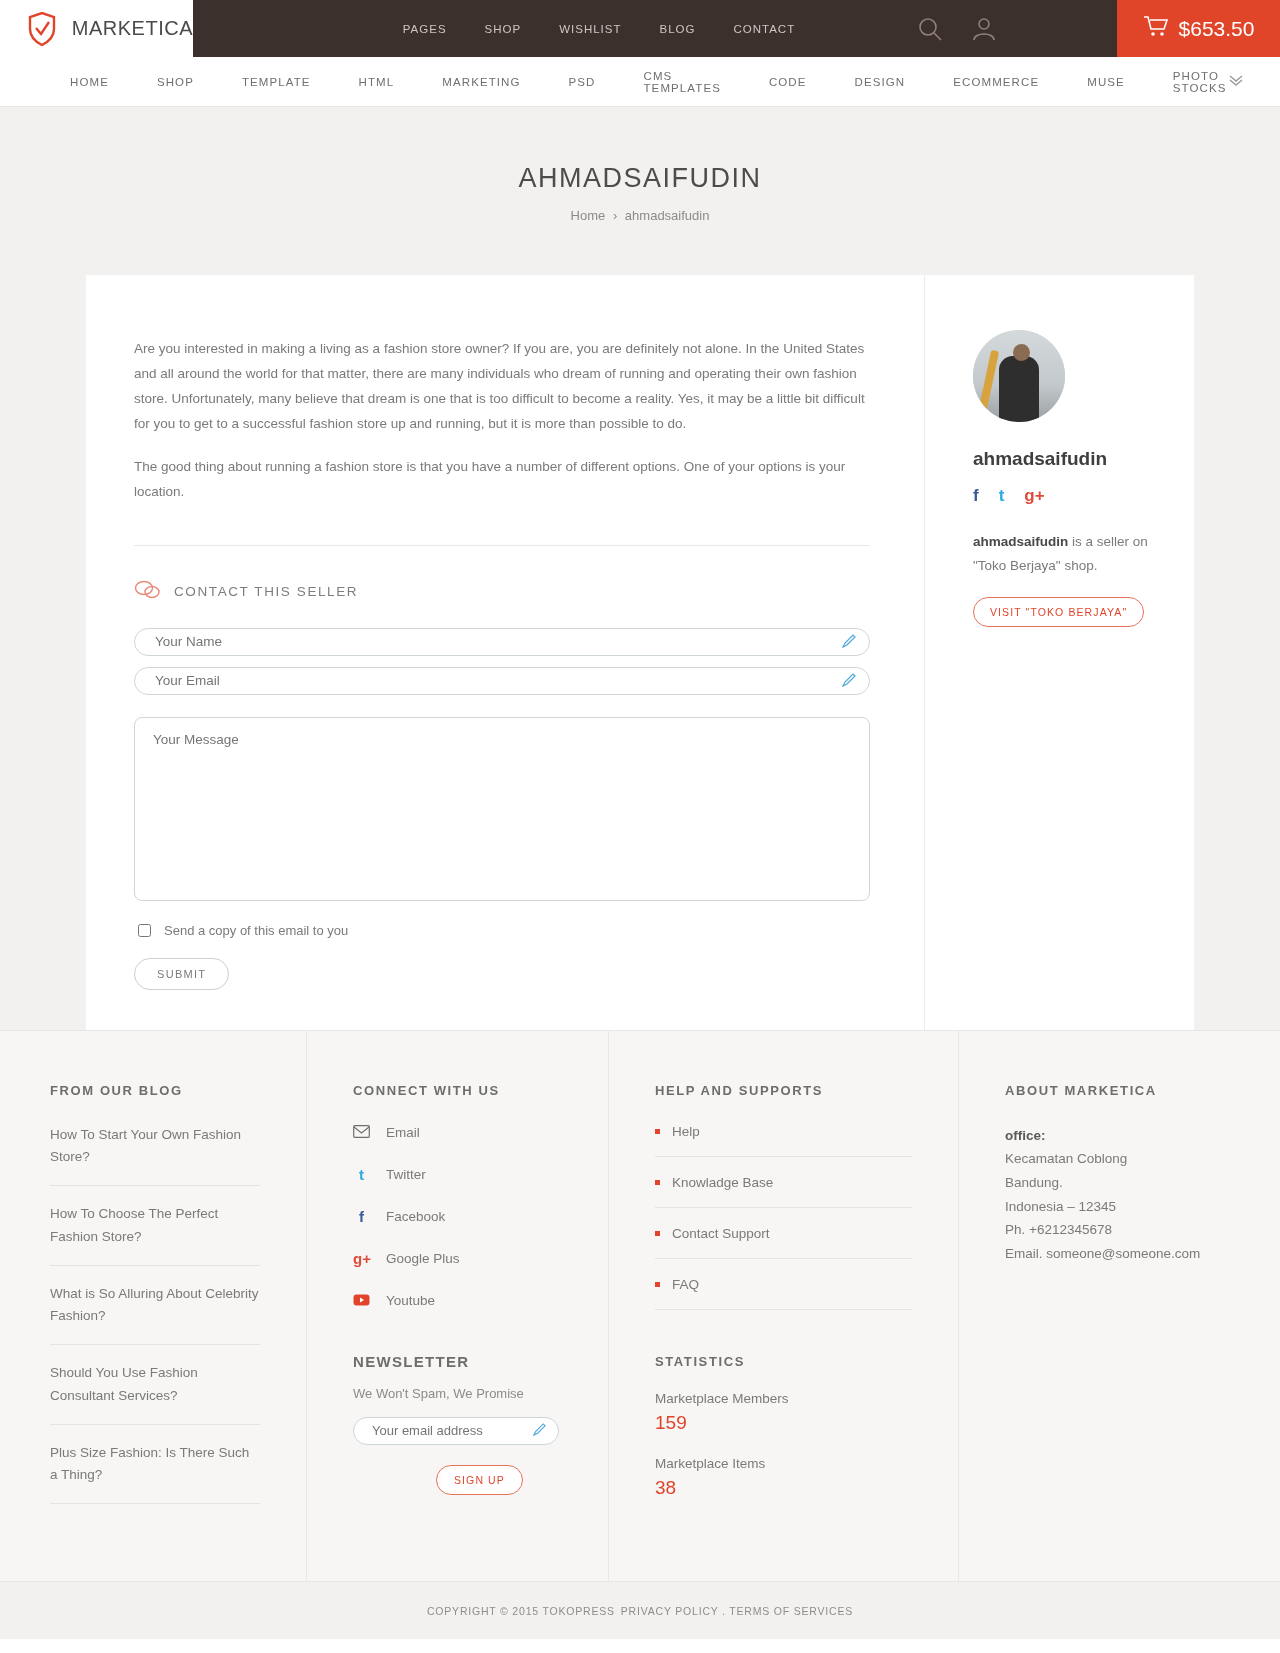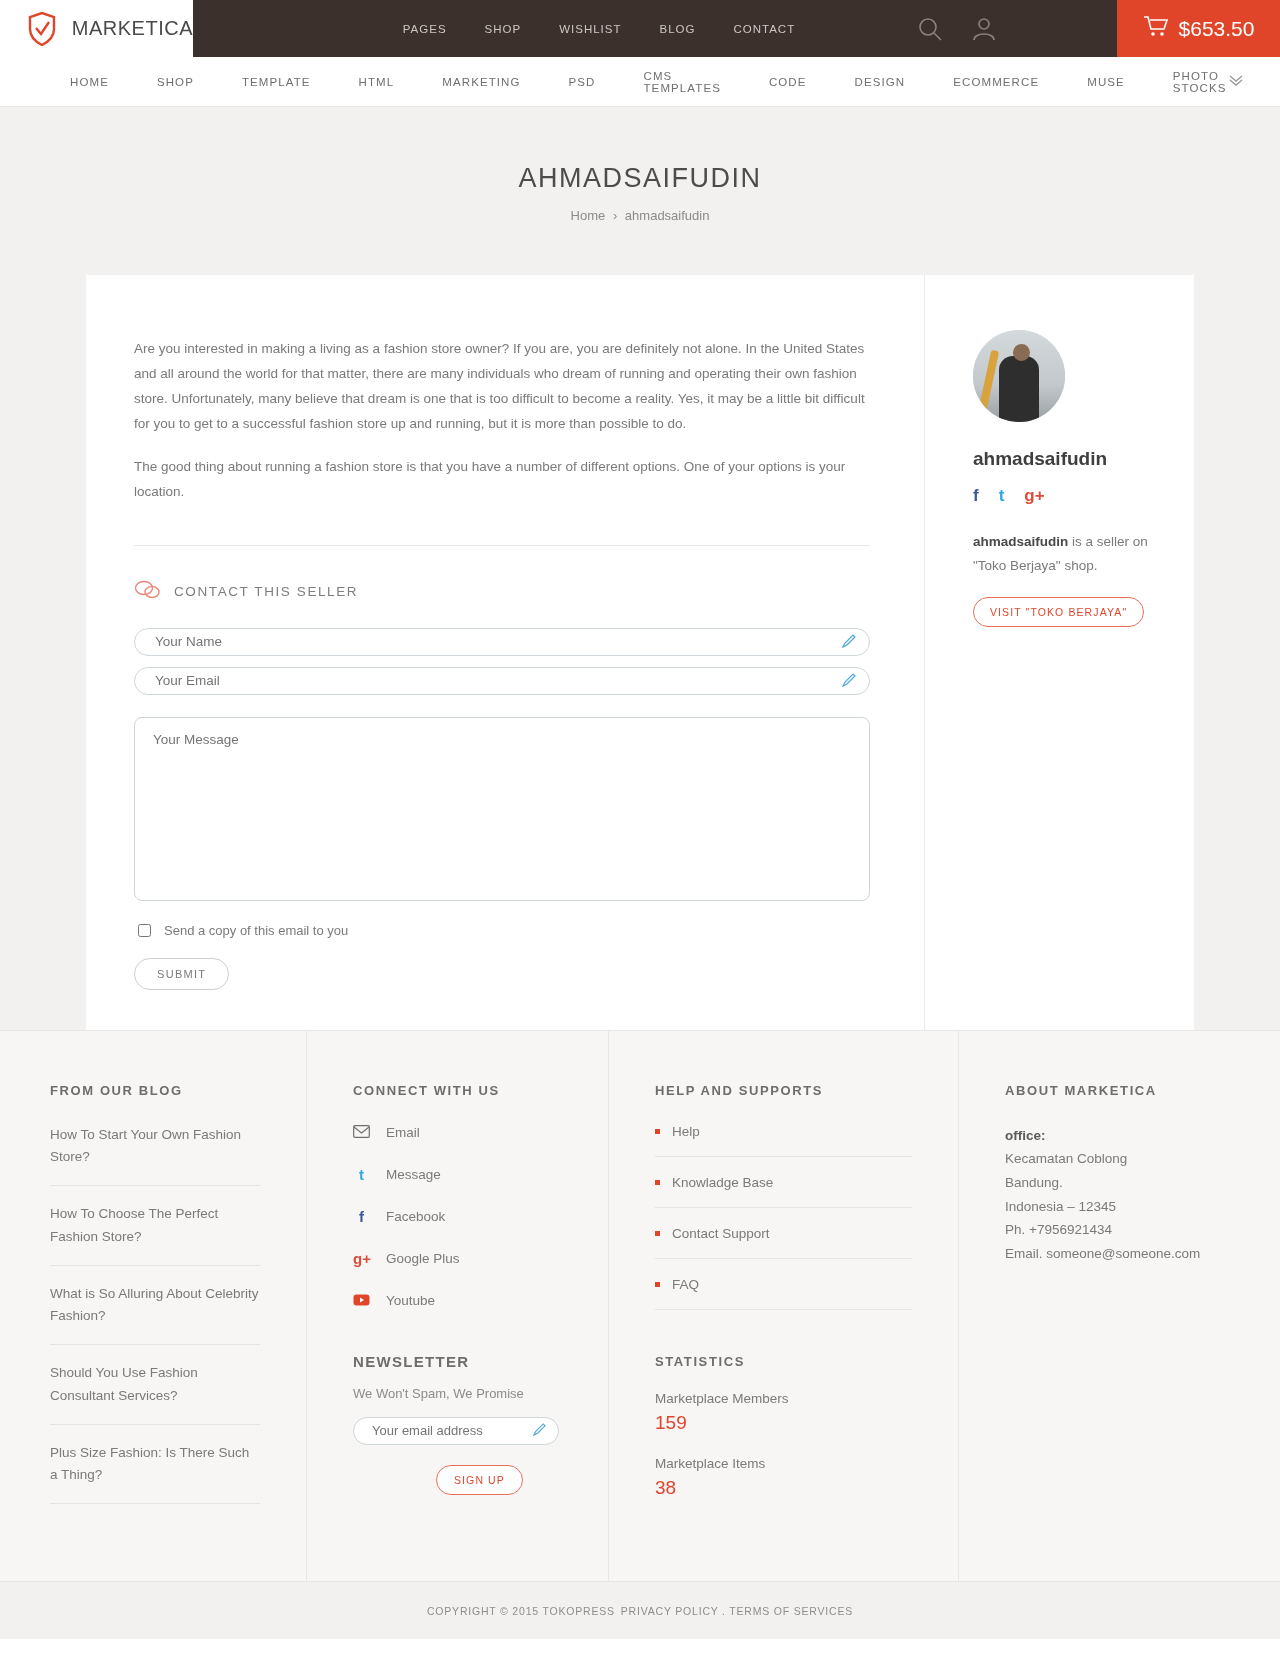--- a/index.html
+++ b/index.html
@@ -540,21 +540,21 @@
         <svg width="17" height="13" viewBox="0 0 17 13">
             <rect x="0.7" y="0.7" width="15.6" height="11.6" rx="1" fill="none" stroke="#6f6f6f" stroke-width="1.2"></rect>
             <path d="M1 2 L8.5 8 L16 2" fill="none" stroke="#6f6f6f" stroke-width="1.2"></path>
           </svg>
       </span>
       <span>Email</span>
     </div>
 
     <div class="connect-item">
       <span class="ci-icon ic-tw">t</span>
-      <span>Message</span>
+      <span>Twitter</span>
     </div>
 
     <div class="connect-item">
       <span class="ci-icon ic-fb">f</span>
       <span>Facebook</span>
     </div>
 
     <div class="connect-item">
       <span class="ci-icon ic-gp">g+</span>
       <span>Google Plus</span>
@@ -609,21 +609,21 @@
     <div class="stat-value">38</div>
   </div>
 
   <div class="fcol fc4">
     <div class="fhead">ABOUT MARKETICA</div>
     <div class="about-office">
       <b>office:</b><br>
       <span>Kecamatan Coblong</span><br>
       <span>Bandung.</span><br>
       <span>Indonesia – 12345</span><br>
-      <span>Ph. +7956921434</span><br>
+      <span>Ph. +6212345678</span><br>
       <span>Email. someone@someone.com</span>
     </div>
   </div>
 
 </div>
 
 <div class="copybar">
   <span>COPYRIGHT © 2015 TOKOPRESS</span>
   <span>PRIVACY POLICY . TERMS OF SERVICES</span>
 </div>

